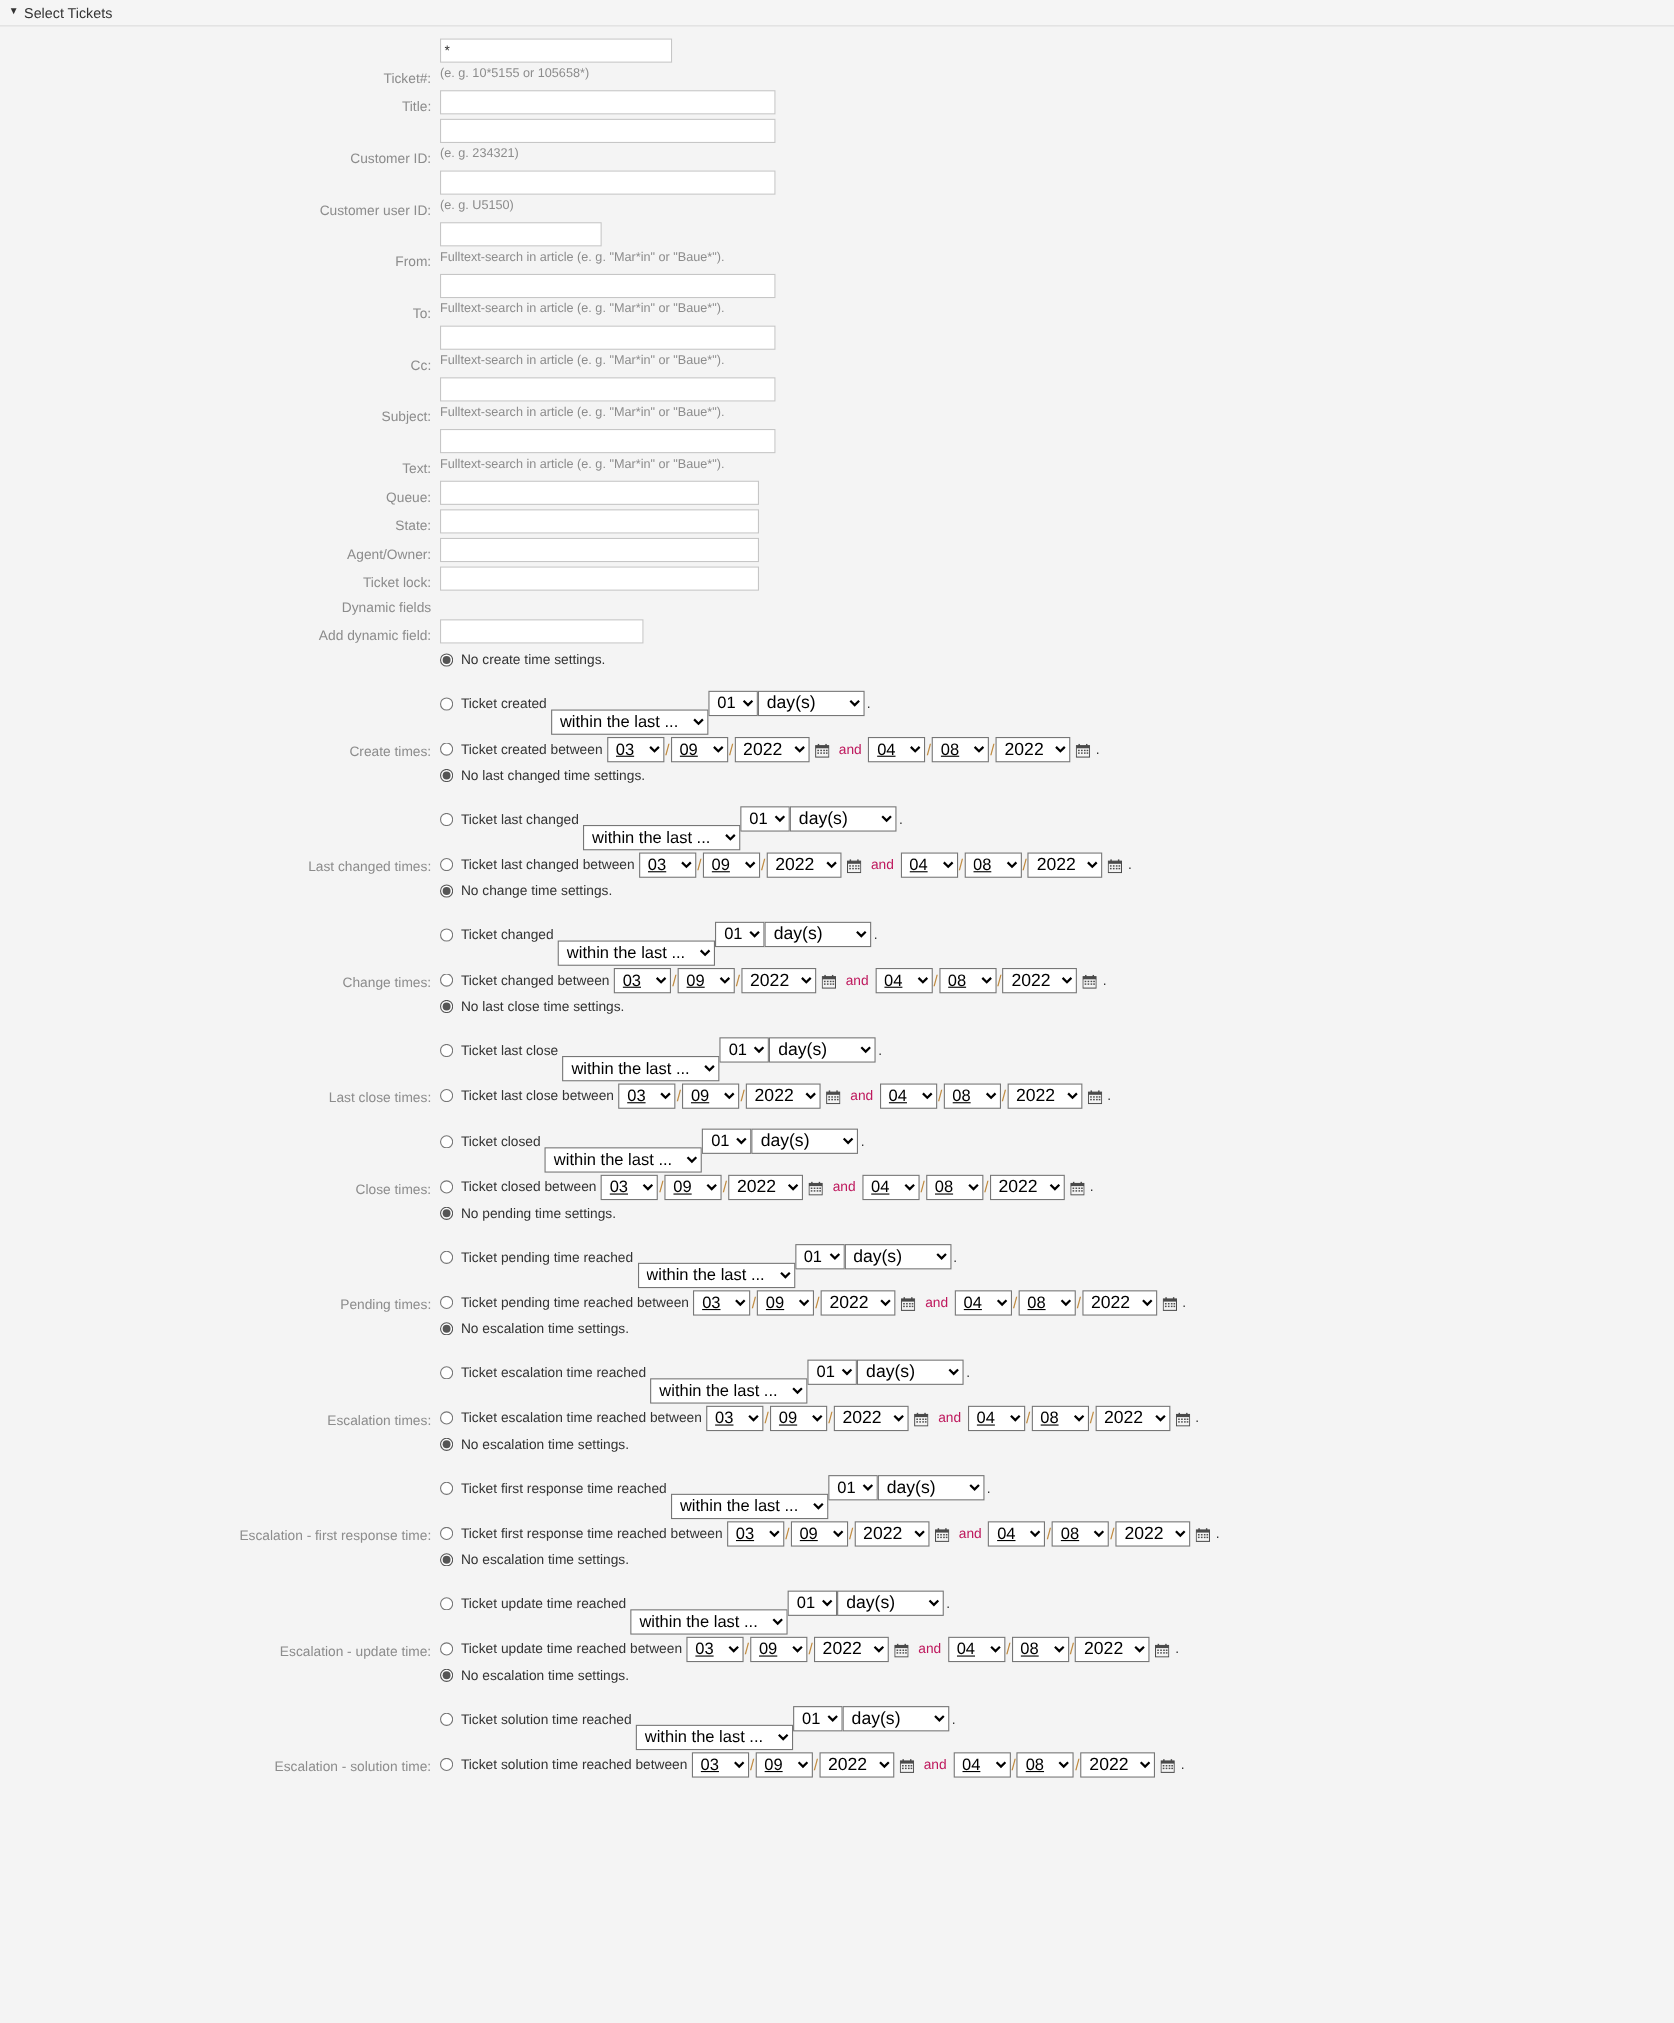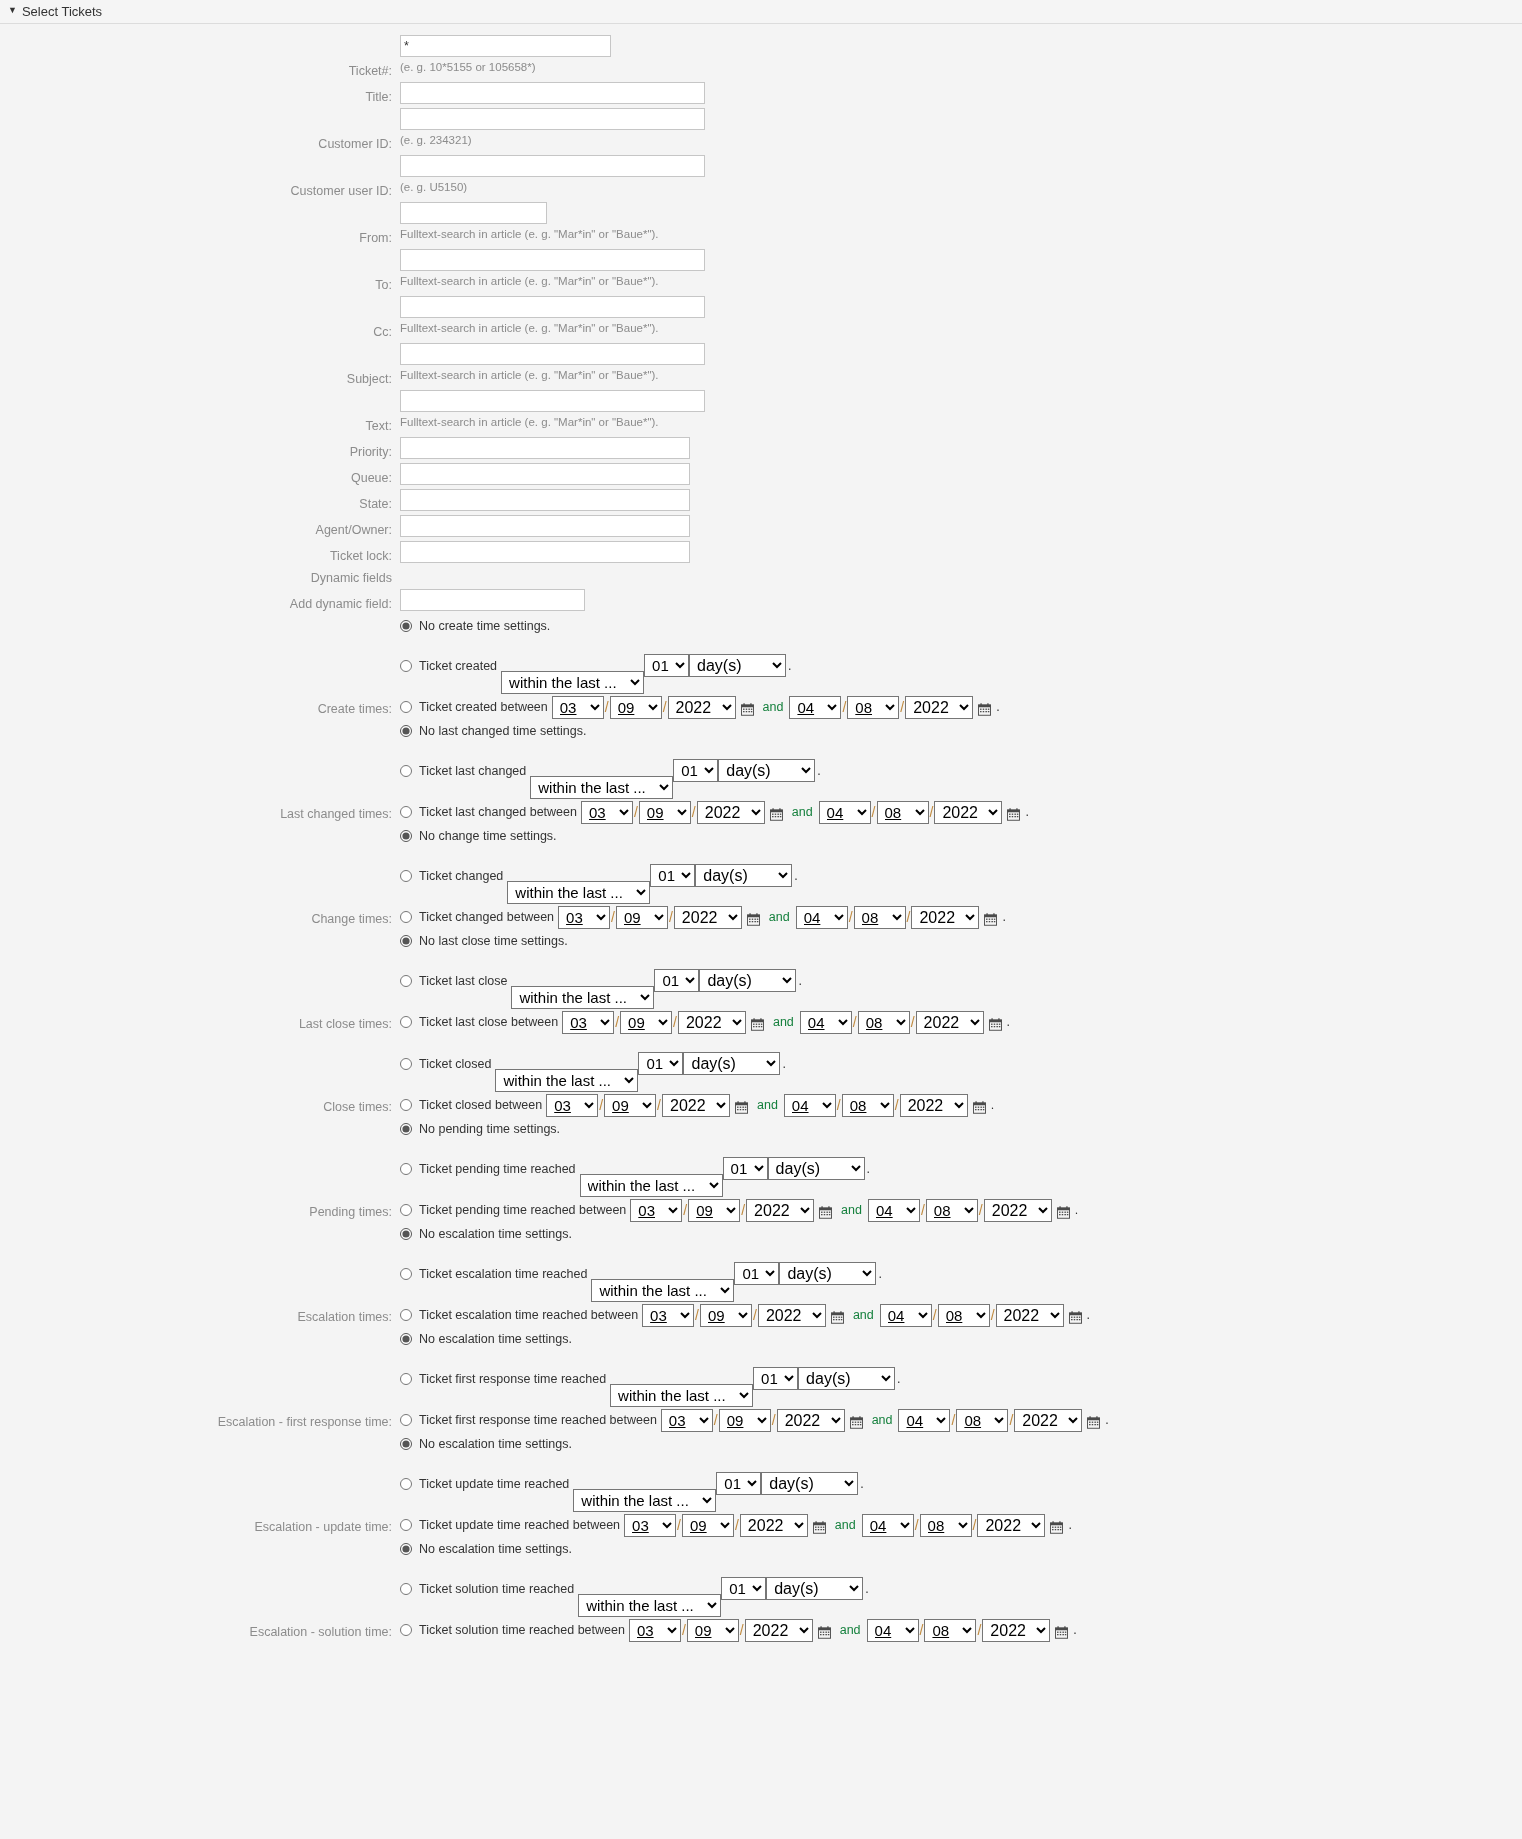--- a/index.html
+++ b/index.html
@@ -110,21 +110,21 @@
     vertical-align: middle;
     outline: none;
   }
   select.s-within { width: 143px; font-size: 15px; margin-top: 34px; }
   select.s-num    { width: 45px;  font-size: 15px; }
   select.s-unit   { width: 97px;  font-size: 16px; }
   select.s-date   { width: 52px;  font-size: 15px; text-decoration: underline; }
   select.s-year   { width: 68px;  font-size: 16px; }
 
   .sep  { color: #c08a3e; font-size: 14px; margin: 0 1px; }
-  .andw { font-size: 12.5px; color: #15803d; margin: 0 6px; }
+  .andw { font-size: 12.5px; color: #be185d; margin: 0 6px; }
   .dot  { font-size: 12.5px; color: #333; margin-left: 2px; }
 
   .cal-icon {
     display: inline-block;
     width: 13px;
     height: 13px;
     margin: 0 3px 0 5px;
     vertical-align: middle;
     position: relative;
     top: 1px;
@@ -205,27 +205,20 @@
   </div>
 
   <div class="row">
     <div class="lbl">Text:</div>
     <div class="fld">
       <input class="tbox w-wide" type="text" value="" style="">
       <div class="hint">Fulltext-search in article (e. g. "Mar*in" or "Baue*").</div>
     </div>
   </div>
 
-  <div class="row">
-    <div class="lbl">Priority:</div>
-    <div class="fld">
-      <input class="tbox w-mid" type="text" value="" style="">
-      <div class="gap-sm"></div>
-    </div>
-  </div>
 
   <div class="row">
     <div class="lbl">Queue:</div>
     <div class="fld">
       <input class="tbox w-mid" type="text" value="" style="">
       <div class="gap-sm"></div>
     </div>
   </div>
 
   <div class="row">

